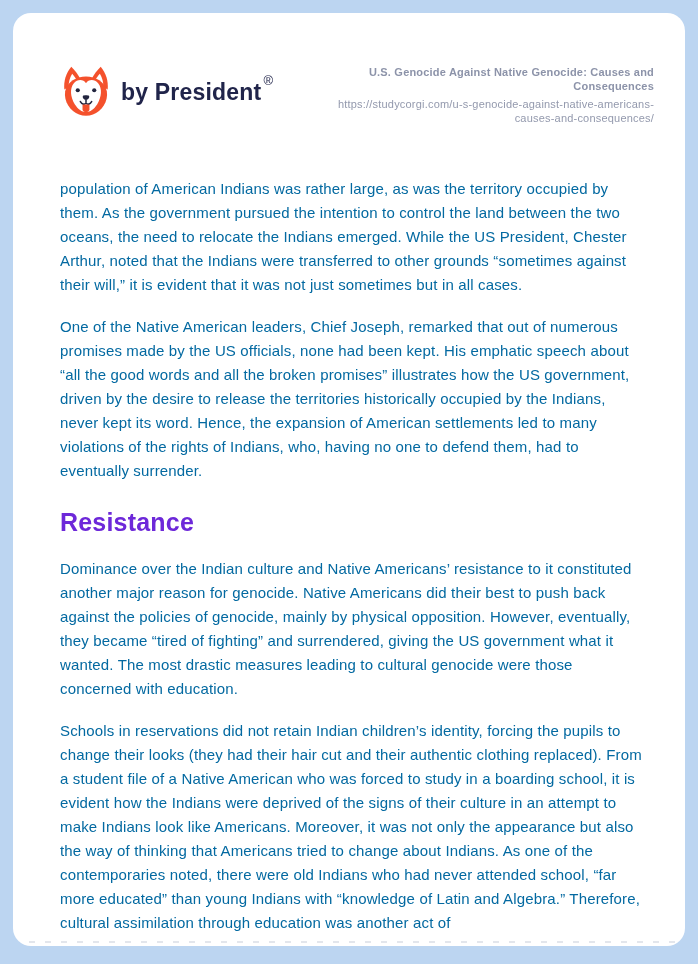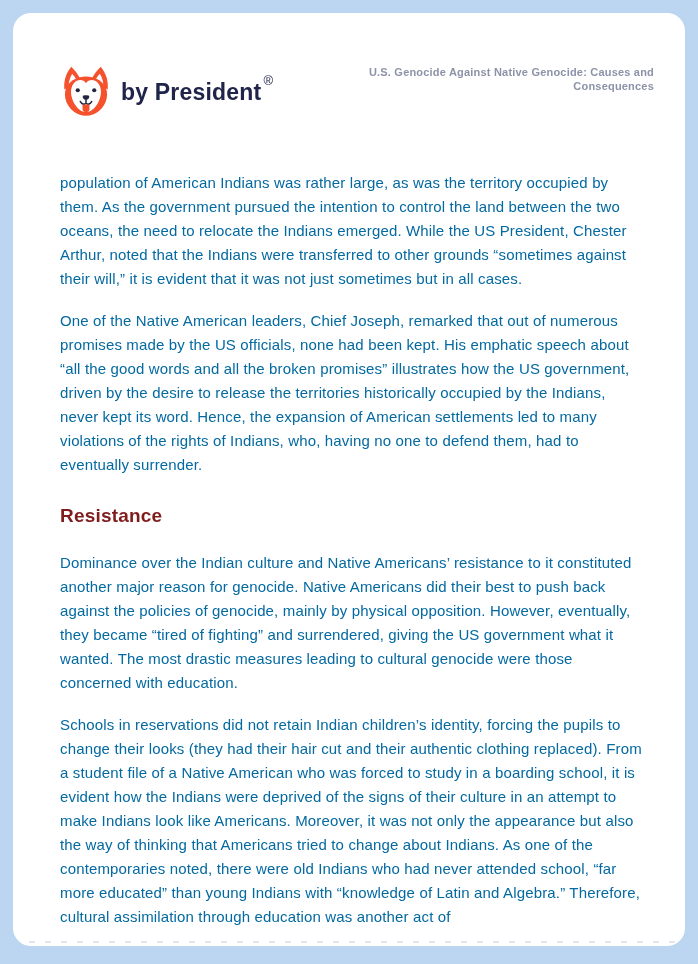--- a/index.html
+++ b/index.html
@@ -77,24 +77,24 @@
     padding-right: 11px;
   }
   .content p {
     font-size: 15px;
     line-height: 24px;
     letter-spacing: 0.15px;
     color: #0369a1;
     margin-bottom: 18px;
   }
   .content h2 {
-    font-size: 19px;
+    font-size: 25px;
     line-height: 26px;
     font-weight: 700;
-    color: #7f1d1d;
+    color: #6d28d9;
     letter-spacing: 0.2px;
     margin: 26px 0 22px 0;
   }
   
   .page-break {
     position: absolute;
     left: 0; right: 0; bottom: 3px;
     height: 2px;
     background: repeating-linear-gradient(
       to right,
@@ -125,20 +125,21 @@
           <path d="M30 39 L30 41" stroke="#23263F" stroke-width="1.8" fill="none" stroke-linecap="round"></path>
           <path d="M23.5 41 C25.5 44.5 28.5 45 30 42.5 C31.5 45 34.5 44.5 36.5 41" stroke="#23263F" stroke-width="1.8" fill="none" stroke-linecap="round"></path>
           <path d="M26 44.5 L34 44.5 L34 50 C34 54.5 26 54.5 26 50 Z" fill="#F4512C"></path>
         </svg>
       </span>
       <span class="brand-text"><span>by President</span><span class="brand-reg">®</span></span>
     </div>
 
     <div class="title-block">
       <div class="doc-title">U.S. Genocide Against Native Genocide: Causes and Consequences</div>
+      <a class="doc-url">https://studycorgi.com/u-s-genocide-against-native-americans-causes-and-consequences/</a>
     </div>
 
   </div>
 
   <div class="content">
     <p>population of American Indians was rather large, as was the territory occupied by them. As the government pursued the intention to control the land between the two oceans, the need to relocate the Indians emerged. While the US President, Chester Arthur, noted that the Indians were transferred to other grounds “sometimes against their will,” it is evident that it was not just sometimes but in all cases.</p>
     <p>One of the Native American leaders, Chief Joseph, remarked that out of numerous promises made by the US officials, none had been kept. His emphatic speech about “all the good words and all the broken promises” illustrates how the US government, driven by the desire to release the territories historically occupied by the Indians, never kept its word. Hence, the expansion of American settlements led to many violations of the rights of Indians, who, having no one to defend them, had to eventually surrender.</p>
     <h2>Resistance</h2>
     <p>Dominance over the Indian culture and Native Americans’ resistance to it constituted another major reason for genocide. Native Americans did their best to push back against the policies of genocide, mainly by physical opposition. However, eventually, they became “tired of fighting” and surrendered, giving the US government what it wanted. The most drastic measures leading to cultural genocide were those concerned with education.</p>
     <p>Schools in reservations did not retain Indian children’s identity, forcing the pupils to change their looks (they had their hair cut and their authentic clothing replaced). From a student file of a Native American who was forced to study in a boarding school, it is evident how the Indians were deprived of the signs of their culture in an attempt to make Indians look like Americans. Moreover, it was not only the appearance but also the way of thinking that Americans tried to change about Indians. As one of the contemporaries noted, there were old Indians who had never attended school, “far more educated” than young Indians with “knowledge of Latin and Algebra.” Therefore, cultural assimilation through education was another act of</p>

